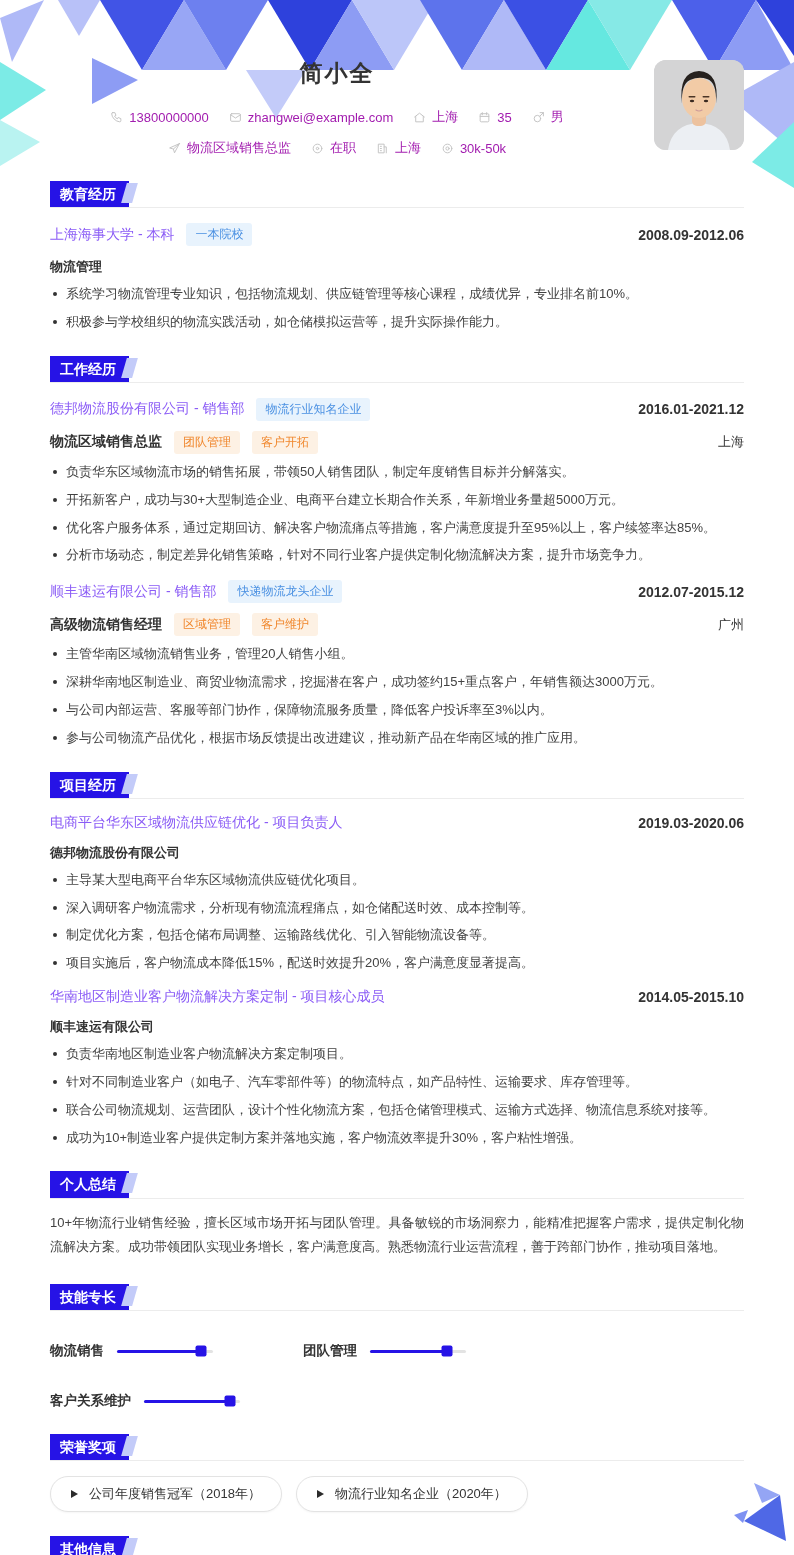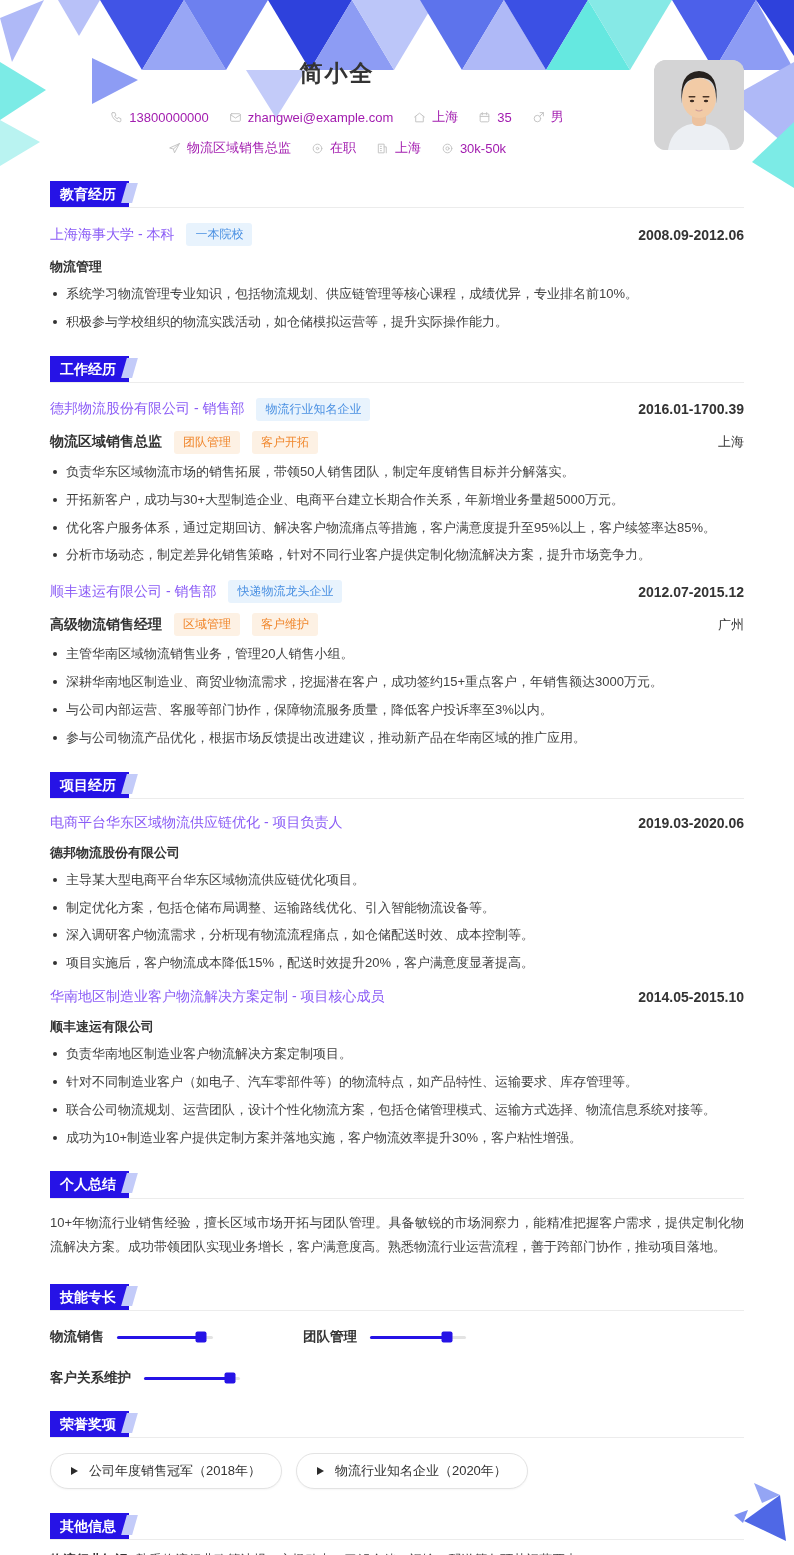--- a/index.html
+++ b/index.html
@@ -27,21 +27,21 @@
   .tag{font-size:12px;padding:3px 9px;border-radius:3px;margin-left:12px;white-space:nowrap;}
   .tag.blue{color:#4A90E2;background:#E8F3FD;}
   .tag.orange{color:#F0862B;background:#FDF1E4;}
   .role-row{display:flex;align-items:center;margin-top:10px;}
   .role-title{font-weight:bold;font-size:14px;color:#333;}
   .sub-bold{font-weight:bold;font-size:13px;color:#333;margin-top:12px;}
   ul.bullets{list-style:none;margin:3px 0 0 0;padding:0;}
   ul.bullets li{position:relative;padding-left:16px;font-size:13px;color:#424242;margin-top:9px;line-height:1.45;}
   ul.bullets li::before{content:"";position:absolute;left:3px;top:7px;width:4px;height:4px;border-radius:50%;background:#333;}
   .summary-text{margin-top:12px;font-size:13px;color:#424242;line-height:1.9;text-align:justify;}
-  .skills-grid{display:grid;grid-template-columns:253px 1fr;row-gap:23px;margin-top:17px;}
+  .skills-grid{display:grid;grid-template-columns:253px 1fr;row-gap:32px;margin-top:31px;}
   .skill{display:flex;align-items:center;}
   .skill-name{font-weight:bold;font-size:13.5px;color:#333;margin-right:13px;white-space:nowrap;}
   .slider{position:relative;width:96px;height:3px;background:#E3E3E3;border-radius:2px;}
   .slider-fill{position:absolute;left:0;top:0;height:3px;background:#2613E6;border-radius:2px;}
   .slider-handle{position:absolute;top:50%;transform:translate(-50%,-50%);width:11px;height:11px;background:#2613E6;border-radius:2px;}
   .pills{display:flex;gap:14px;margin-top:15px;}
   .pill{display:inline-flex;align-items:center;gap:11px;border:1px solid #E3E3E3;border-radius:18px;padding:8px 20px;font-size:13px;color:#333;background:#fff;box-shadow:0 1px 2px rgba(0,0,0,.04);cursor:pointer;}
   .play-icon{width:0;height:0;border-left:7px solid #2b2b2b;border-top:4.5px solid transparent;border-bottom:4.5px solid transparent;}
   .other-line{margin-top:10px;font-size:13px;color:#424242;line-height:1.55;}
   .other-label{font-weight:bold;color:#333;margin-right:4px;}
@@ -206,21 +206,21 @@
       <div class="sec-head">
         <div class="sec-badge">工作经历</div>
         <div class="sec-fold"></div>
       </div>
 
       <div>
         <div class="entry-head">
           <span class="entry-title">德邦物流股份有限公司 - 销售部</span>
           <span class="tag blue">物流行业知名企业</span>
           <span class="spacer"></span>
-          <span class="entry-date">2016.01-1700.39</span>
+          <span class="entry-date">2016.01-2021.12</span>
         </div>
         <div class="role-row">
           <span class="role-title">物流区域销售总监</span>
           <span class="tag orange">团队管理</span>
           <span class="tag orange">客户开拓</span>
           <span class="spacer"></span>
           <span class="entry-loc">上海</span>
         </div>
         <ul class="bullets">
           <li>负责华东区域物流市场的销售拓展，带领50人销售团队，制定年度销售目标并分解落实。</li>
@@ -261,22 +261,22 @@
 
       <div>
         <div class="entry-head">
           <span class="entry-title">电商平台华东区域物流供应链优化 - 项目负责人</span>
           <span class="spacer"></span>
           <span class="entry-date">2019.03-2020.06</span>
         </div>
         <div class="sub-bold">德邦物流股份有限公司</div>
         <ul class="bullets">
           <li>主导某大型电商平台华东区域物流供应链优化项目。</li>
+          <li>深入调研客户物流需求，分析现有物流流程痛点，如仓储配送时效、成本控制等。</li>
           <li>制定优化方案，包括仓储布局调整、运输路线优化、引入智能物流设备等。</li>
-          <li>深入调研客户物流需求，分析现有物流流程痛点，如仓储配送时效、成本控制等。</li>
           <li>项目实施后，客户物流成本降低15%，配送时效提升20%，客户满意度显著提高。</li>
         </ul>
       </div>
 
       <div>
         <div class="entry-head">
           <span class="entry-title">华南地区制造业客户物流解决方案定制 - 项目核心成员</span>
           <span class="spacer"></span>
           <span class="entry-date">2014.05-2015.10</span>
         </div>

